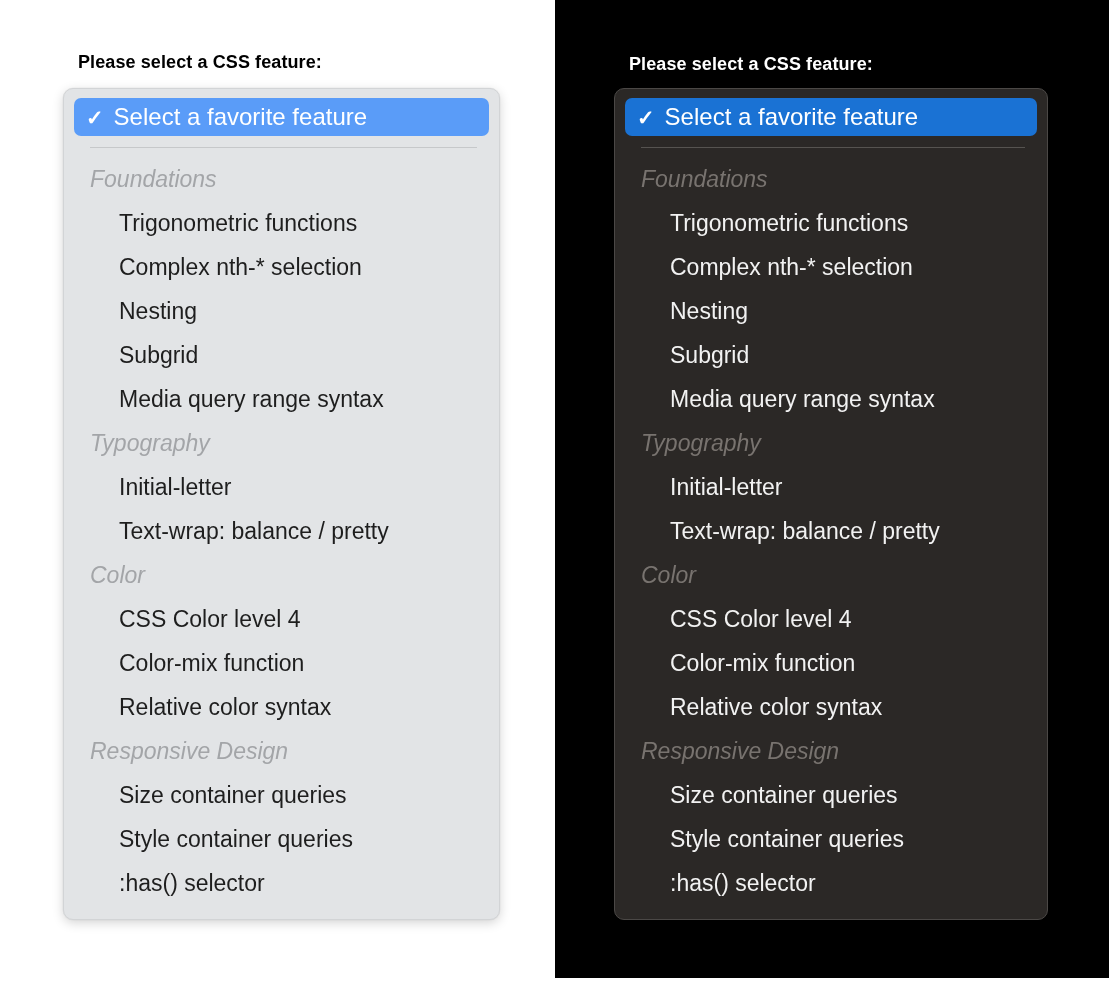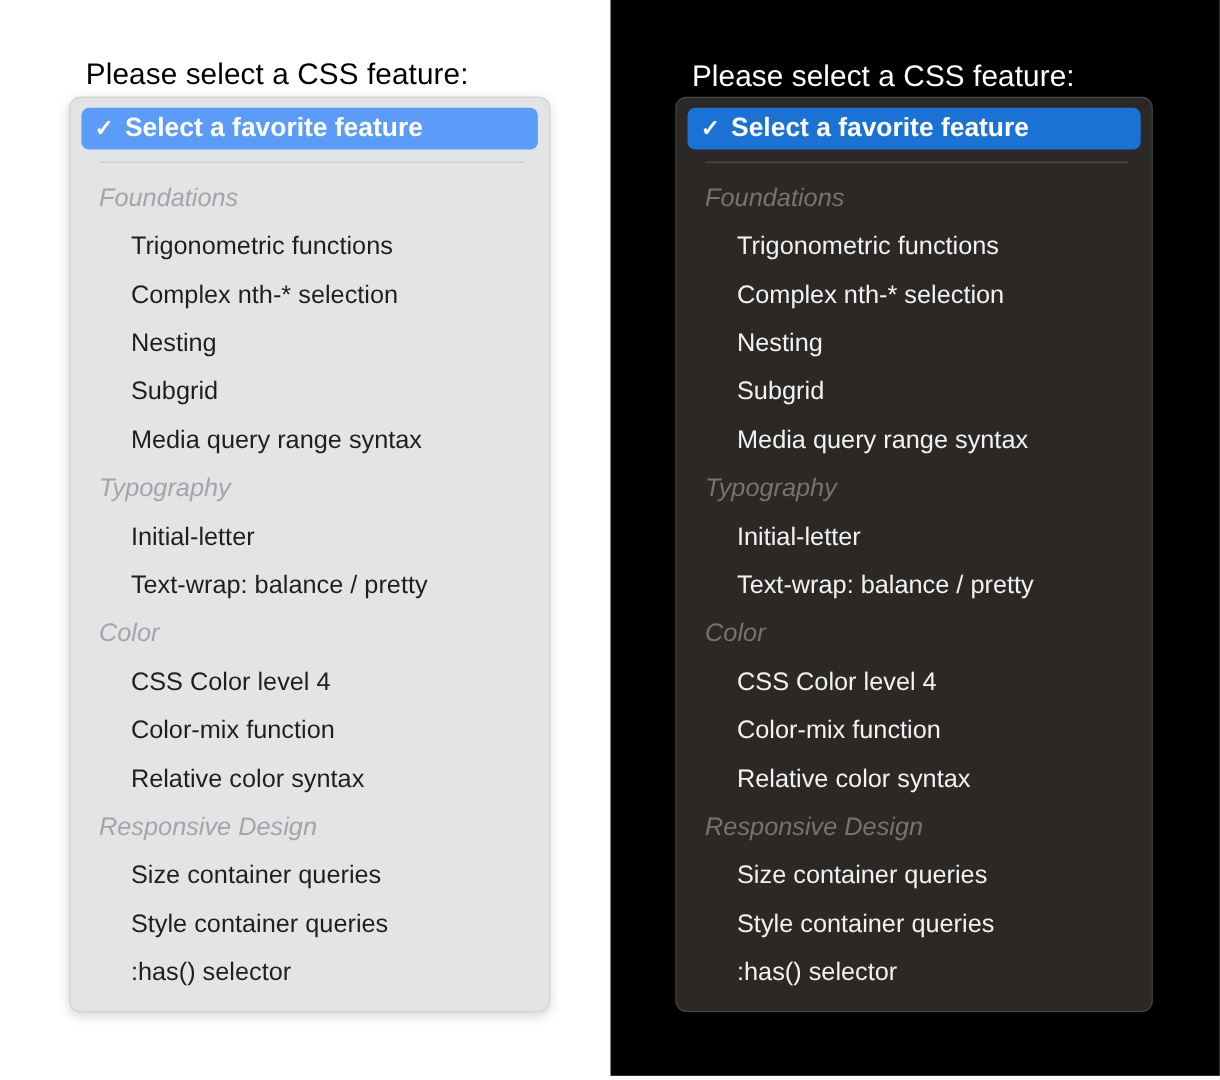--- a/index.html
+++ b/index.html
@@ -33,22 +33,22 @@
   .pane-dark {
     left:555px;
     width:554px;
     height:978px;
     background:#000000;
   }
 
   
   .heading {
     position:absolute;
-    font-size:27px;
-    font-weight:400;
+    font-size:18px;
+    font-weight:700;
     white-space:nowrap;
     letter-spacing:0.1px;
   }
   .pane-light .heading {
     left:78px;
     top:52px;
     color:#000000;
   }
   .pane-dark .heading {
     left:74px;
@@ -94,21 +94,21 @@
   .pane-light .selected-row { background:#5a9cf8; }
   .pane-dark  .selected-row { background:#1a72d4; }
 
   .check-glyph {
     font-size:21px;
     line-height:1;
     margin-right:10px;
     color:#ffffff;
     font-weight:600;
   }
-  .selected-label { font-size:24px;font-weight:bold; }
+  .selected-label { font-size:24px; }
 
   
   .separator {
     height:1px;
     margin:11px 22px 9px 26px;
   }
   .pane-light .separator { background:#c6c8ca; }
   .pane-dark  .separator { background:#565350; }
 
   

